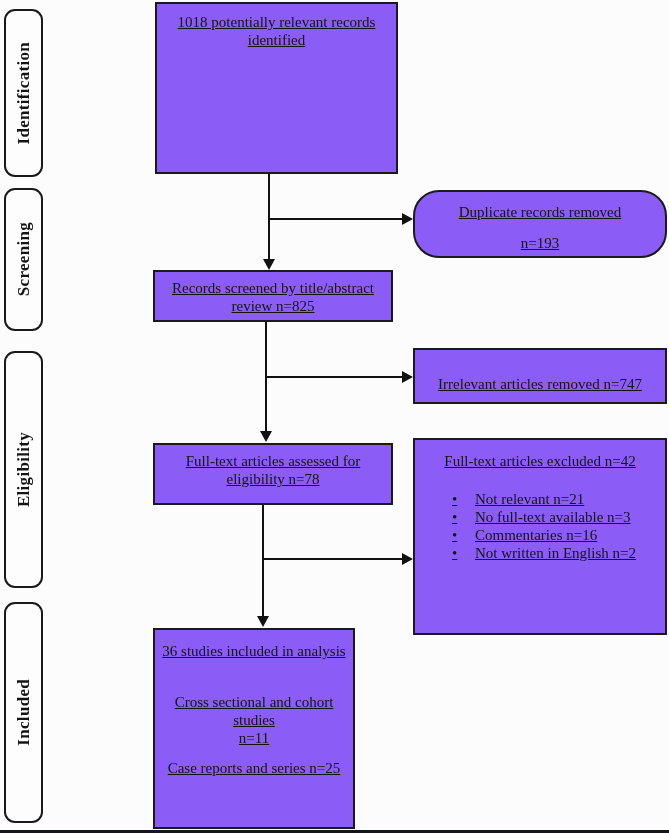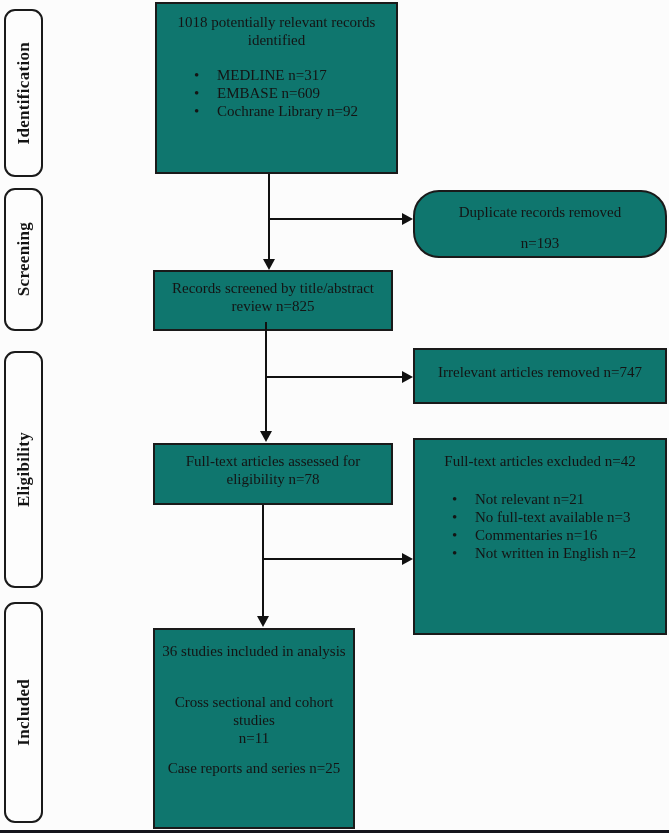--- a/index.html
+++ b/index.html
@@ -19,22 +19,22 @@
     display: flex; align-items: center; justify-content: center;
   }
   .stage span {
     writing-mode: vertical-rl; transform: rotate(180deg);
     font-weight: bold; font-size: 17px; white-space: nowrap;
     letter-spacing: 0.3px;
   }
   
   .fbox {
     position: absolute; border: 2px solid #1a1a1a;
-    background: #0f766e; box-sizing: border-box;
-    font-size: 15px; line-height: 18px;
+    background: #8b5cf6; box-sizing: border-box;
+    font-size: 15px; line-height: 18px; text-decoration: underline;
   }
   .center { text-align: center; }
   
   .vline, .hline { position: absolute; background: #111111; }
   .arrow-down {
     position: absolute; width: 0; height: 0;
     border-left: 6px solid transparent; border-right: 6px solid transparent;
     border-top: 11px solid #111111;
   }
   .arrow-right {
@@ -63,47 +63,33 @@
   <div class="stage" style="top:351px;height:237px;">
     <span>Eligibility</span>
   </div>
   <div class="stage" style="top:602px;height:221px;">
     <span>Included</span>
   </div>
 
   <div class="fbox center" style="left:155px;top:2px;width:243px;height:172px;padding-top:9px;">
     <div>1018 potentially relevant records</div>
     <div>identified</div>
-    <div class="bullets" style="margin-top:17px;">
-      <div class="bullet-row">
-        <span class="marker"></span>
-        <span>MEDLINE n=317</span>
-      </div>
-      <div class="bullet-row">
-        <span class="marker"></span>
-        <span>EMBASE n=609</span>
-      </div>
-      <div class="bullet-row">
-        <span class="marker"></span>
-        <span>Cochrane Library n=92</span>
-      </div>
-    </div>
   </div>
 
   <div class="fbox center" style="left:413px;top:190px;width:254px;height:68px;padding-top:11px;border-radius:26px;">
     <div>Duplicate records removed</div>
     <div style="margin-top:13px;">n=193</div>
   </div>
 
-  <div class="fbox center" style="left:153px;top:270px;width:240px;height:61px;padding-top:7px;">
+  <div class="fbox center" style="left:153px;top:270px;width:240px;height:52px;padding-top:7px;">
     <div>Records screened by title/abstract</div>
     <div>review n=825</div>
   </div>
 
-  <div class="fbox center" style="left:413px;top:348px;width:254px;height:56px;padding-top:13px;">
+  <div class="fbox center" style="left:413px;top:348px;width:254px;height:56px;padding-top:25px;">
     <div>Irrelevant articles removed n=747</div>
   </div>
 
   <div class="fbox center" style="left:153px;top:443px;width:240px;height:62px;padding-top:7px;">
     <div>Full-text articles assessed for</div>
     <div>eligibility n=78</div>
   </div>
 
   <div class="fbox" style="left:413px;top:438px;width:254px;height:197px;padding-top:12px;">
     <div class="center">Full-text articles excluded n=42</div>

